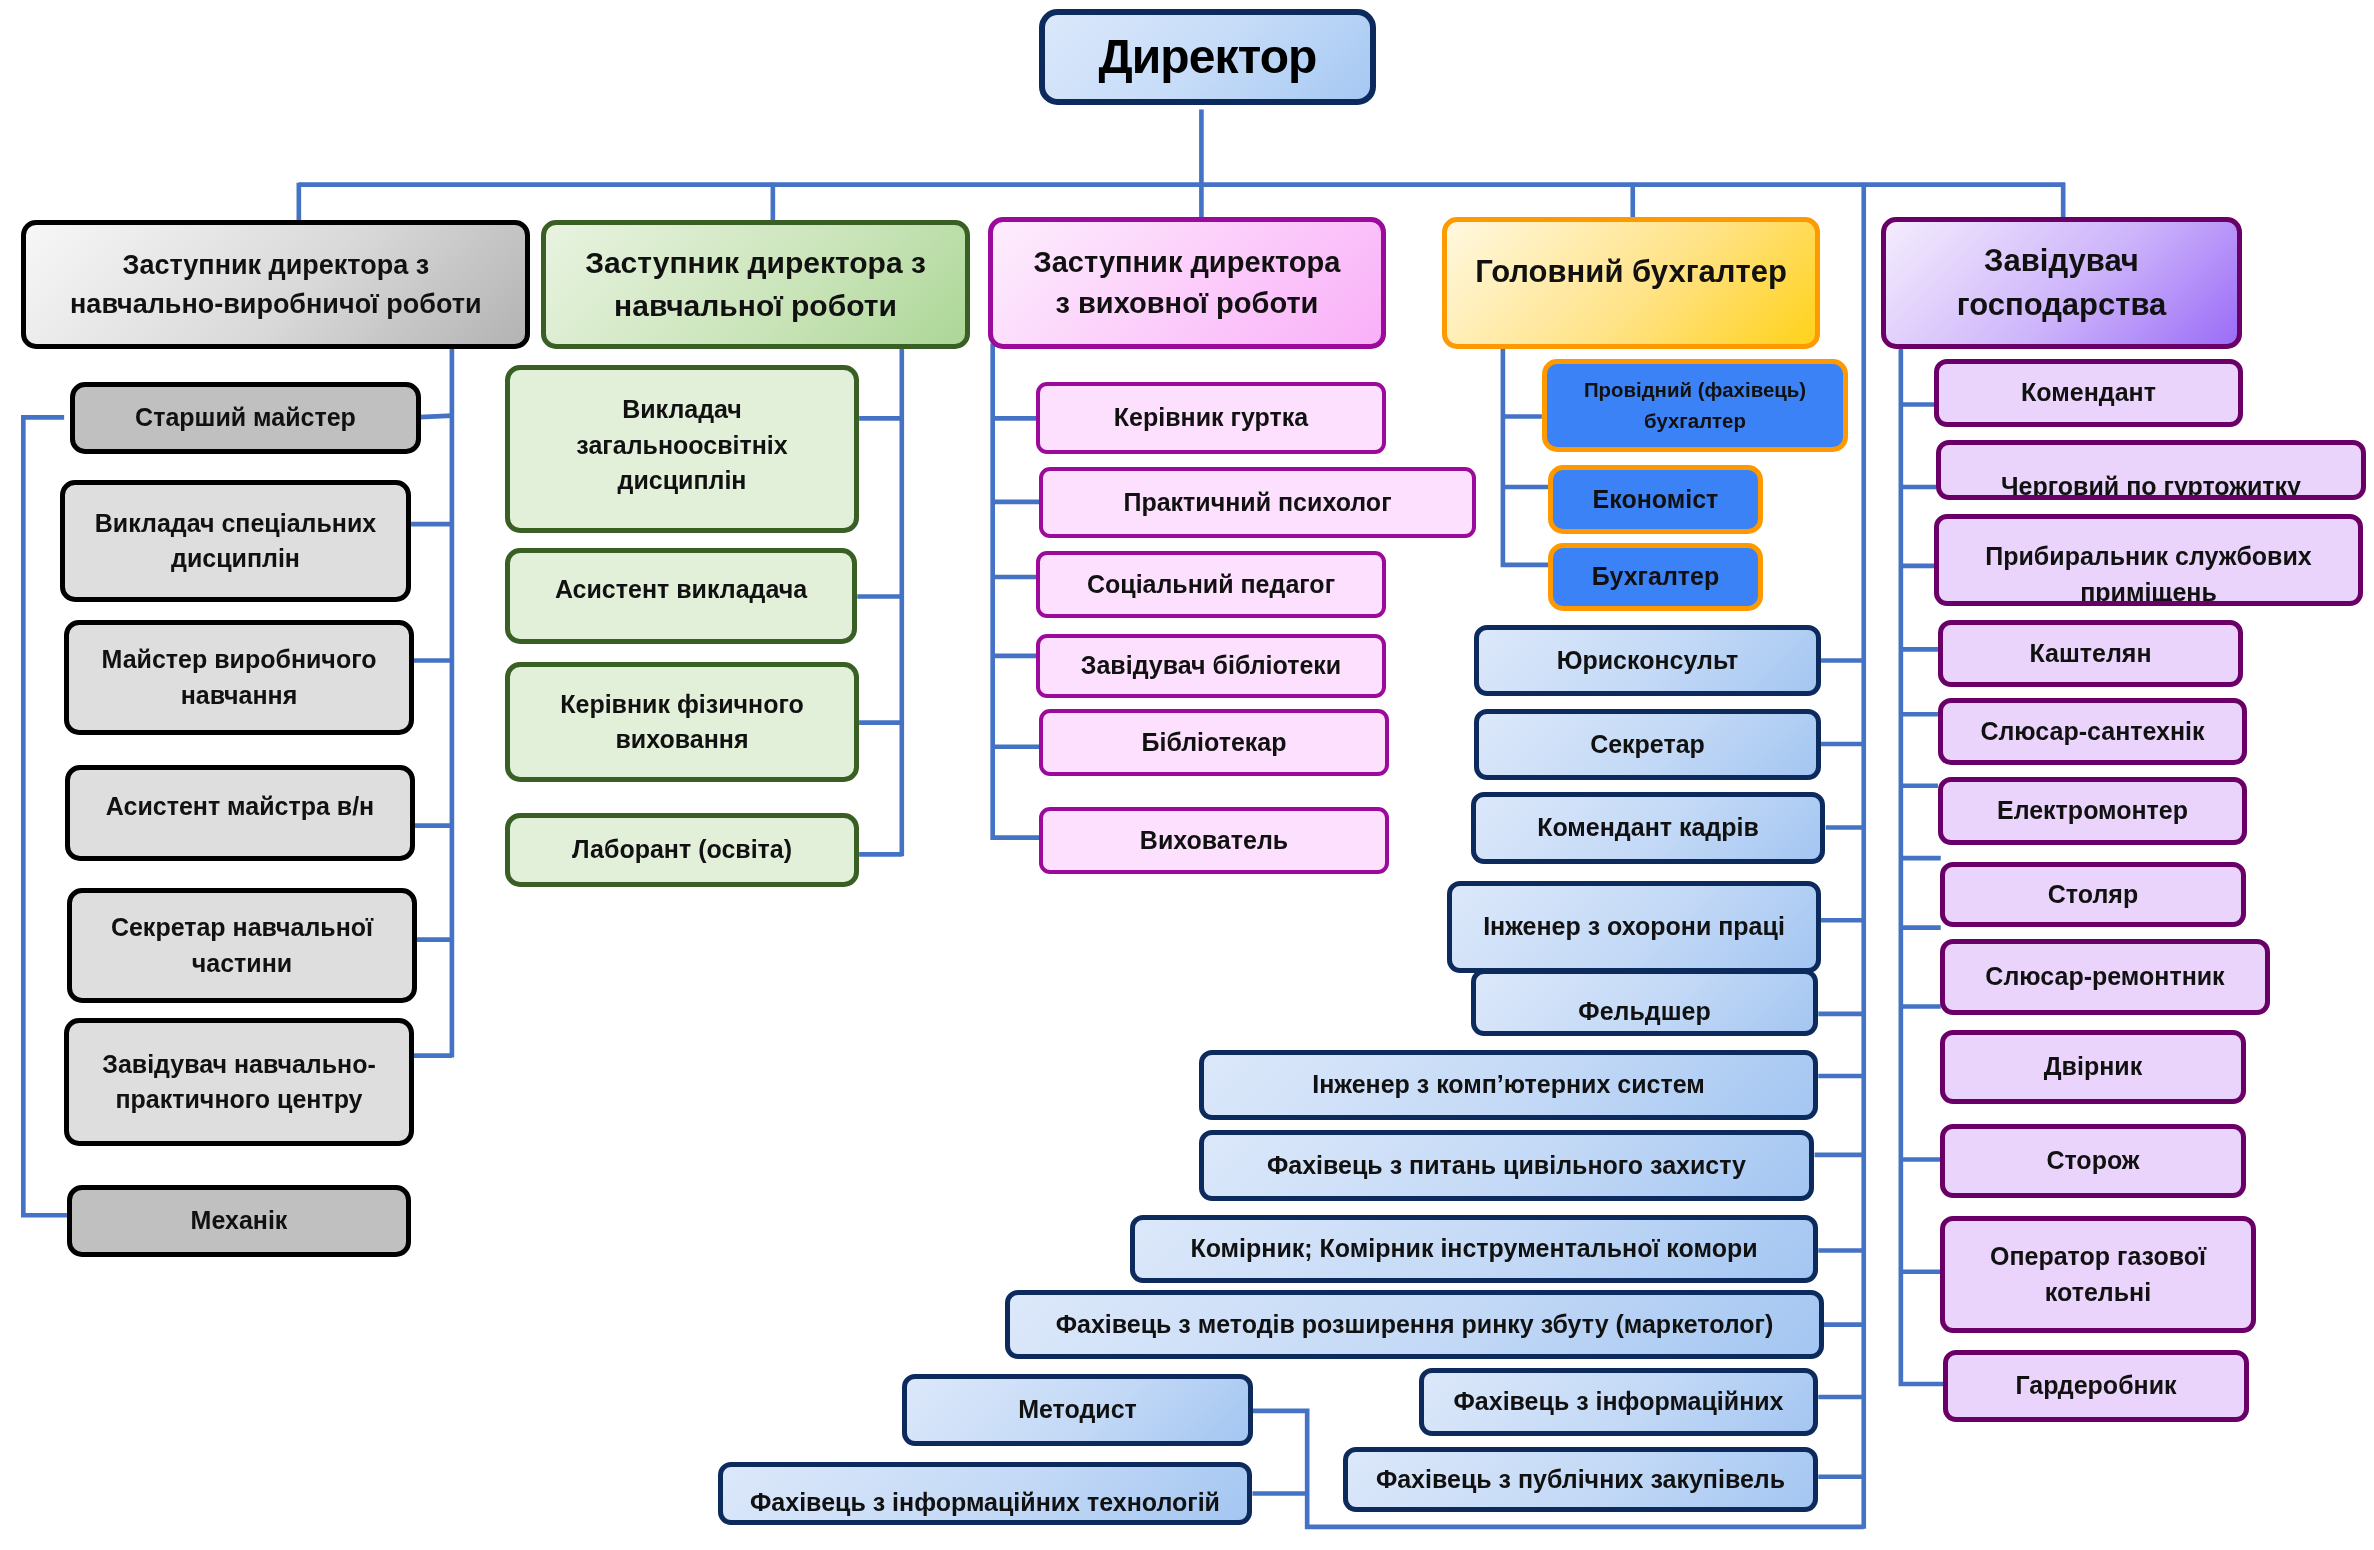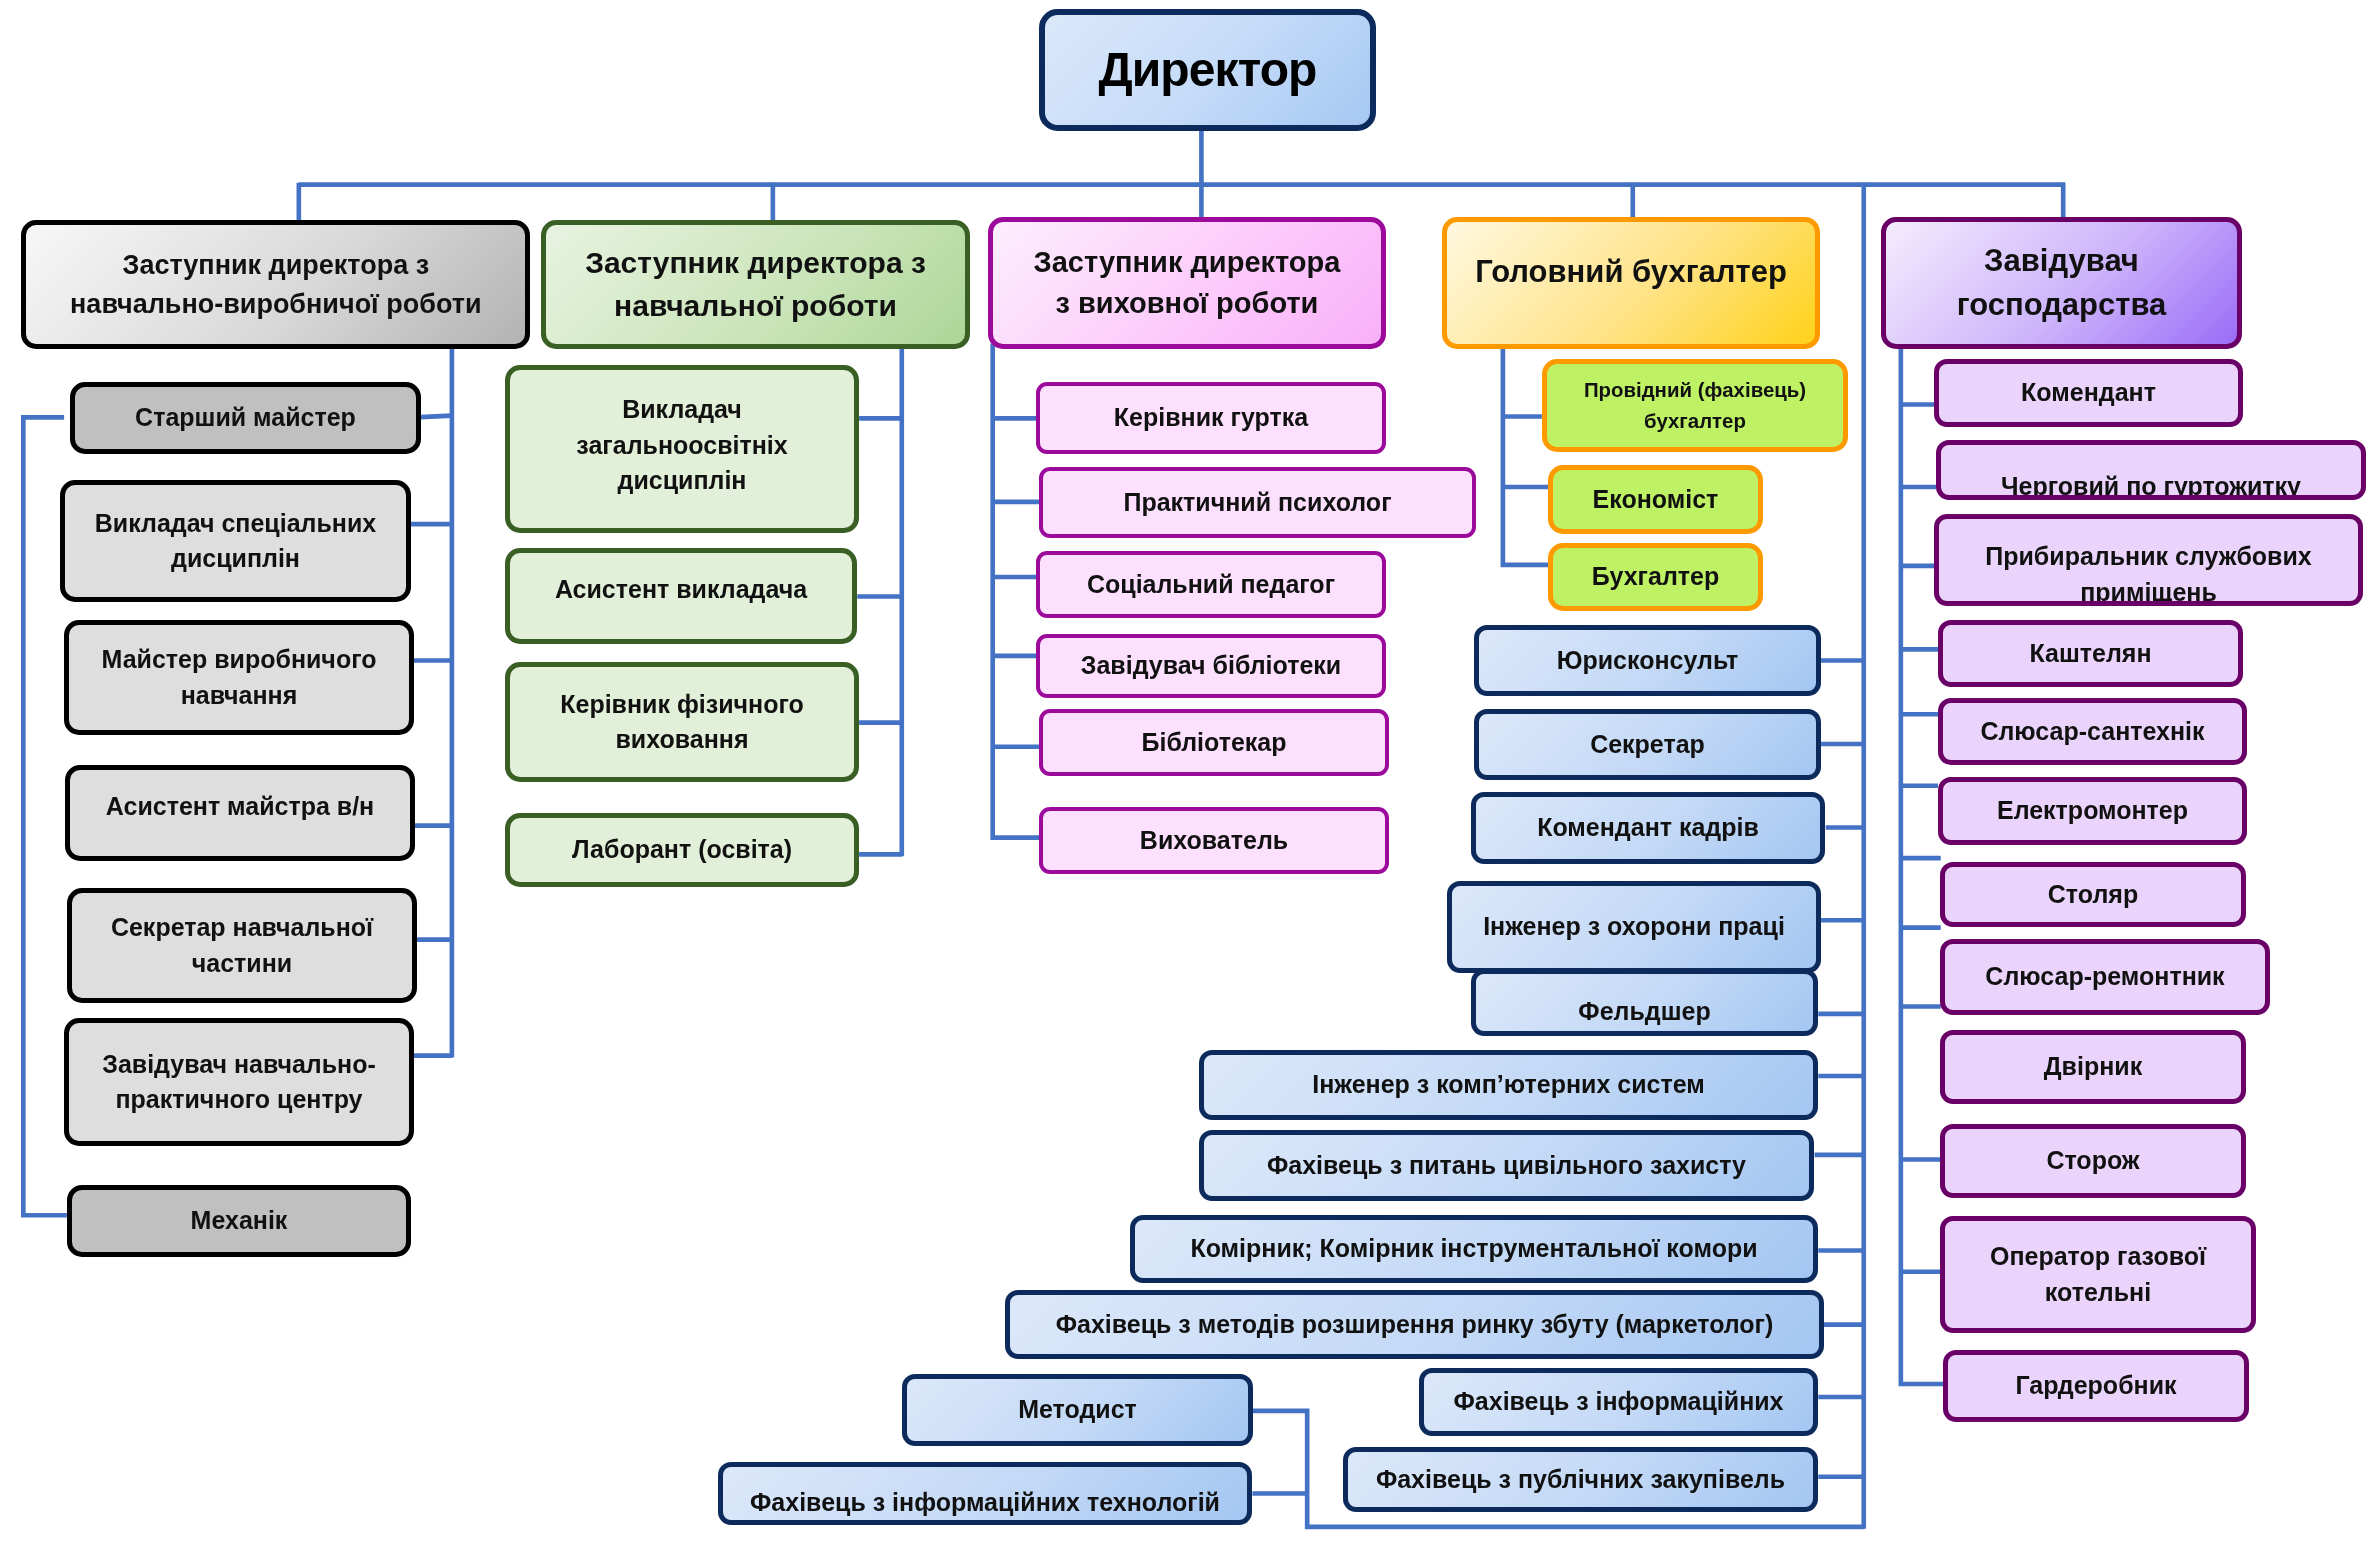--- a/index.html
+++ b/index.html
@@ -14,21 +14,21 @@
               font-size:48px; border-radius:18.6px; border-width:6.5px; color:#000; letter-spacing:-0.9px; }
   .h1 { border-color:#000; background:linear-gradient(135deg,#f7f7f7 0%,#d9d9d9 55%,#b3b3b3 100%); font-size:27px; }
   .h2 { border-color:#3a5f24; background:linear-gradient(135deg,#e8f3e0 0%,#c9e4b8 60%,#acd697 100%); font-size:30px; }
   .h3 { border-color:#9b0a9b; background:linear-gradient(135deg,#fdeefd 0%,#fccbfb 55%,#f9b0f8 100%); font-size:29px; }
   .h4 { border-color:#ff9900; background:linear-gradient(135deg,#fff8e0 0%,#ffe387 55%,#ffd21a 100%); font-size:31px; }
   .h5 { border-color:#6a0067; background:linear-gradient(135deg,#f4ecfd 0%,#cdb4fb 55%,#9b6cf7 100%); font-size:31px; }
   .c1 { border-color:#000; background:#dedede; font-size:25px; }
   .c1.dark { background:#c0c0c0; }
   .c2 { border-color:#3a5f24; background:#e2efd9; font-size:25px; }
   .c3 { border-color:#9b0a9b; background:#fde0fd; font-size:25px; border-width:4.6px; border-radius:11px; }
-  .c4 { border-color:#ff9900; background:#bef264; font-size:25px; }
+  .c4 { border-color:#ff9900; background:#3b82f6; font-size:25px; }
   .c4.small { font-size:20.4px; line-height:1.5; }
   .bl { border-color:#0d2a5c; background:linear-gradient(135deg,#dce8fa 0%,#c3d9f6 55%,#a4c6f2 100%);
         font-size:25px; border-radius:13px; }
   .c5 { border-color:#6a0067; background:#ead4fb; font-size:25px; border-radius:13px; }
   .clip-bottom { align-items:flex-end; padding-bottom:0; }
   .clip-bottom span { display:block; transform:translateY(9.3px); }
 </style>
 </head>
 <body>
 
@@ -89,21 +89,21 @@
   <line x1="2049" y1="700" x2="2089" y2="700"></line>
   <line x1="2049" y1="770" x2="2089" y2="770"></line>
   <line x1="2049" y1="847" x2="2089" y2="847"></line>
   <line x1="2049" y1="925" x2="2092" y2="925"></line>
   <line x1="2049" y1="1000" x2="2092" y2="1000"></line>
   <line x1="2049" y1="1085" x2="2092" y2="1085"></line>
   <line x1="2049" y1="1250" x2="2092" y2="1250"></line>
   <line x1="2049" y1="1371" x2="2092" y2="1371"></line>
 </svg>
 
-<div class="box director" style="left:1039px;top:9.3px;width:337px;height:122px;">
+<div class="box director" style="left:1039px;top:9.3px;width:337px;height:96px;">
   <span>Директор</span>
 </div>
 
 <div class="box h1" style="left:21.3px;top:220px;width:509px;height:129px;">
   <span>Заступник директора з
 навчально-виробничої  роботи</span></div>
 <div class="box h2" style="left:541px;top:220px;width:429px;height:129px;">
   <span>Заступник директора з
 навчальної  роботи</span></div>
 <div class="box h3" style="left:988px;top:217px;width:398px;height:132px;">

